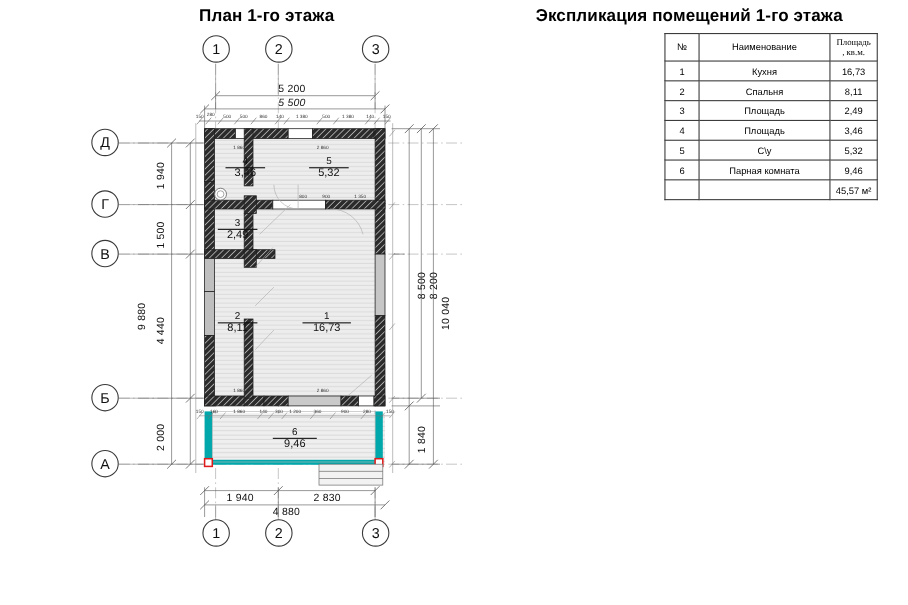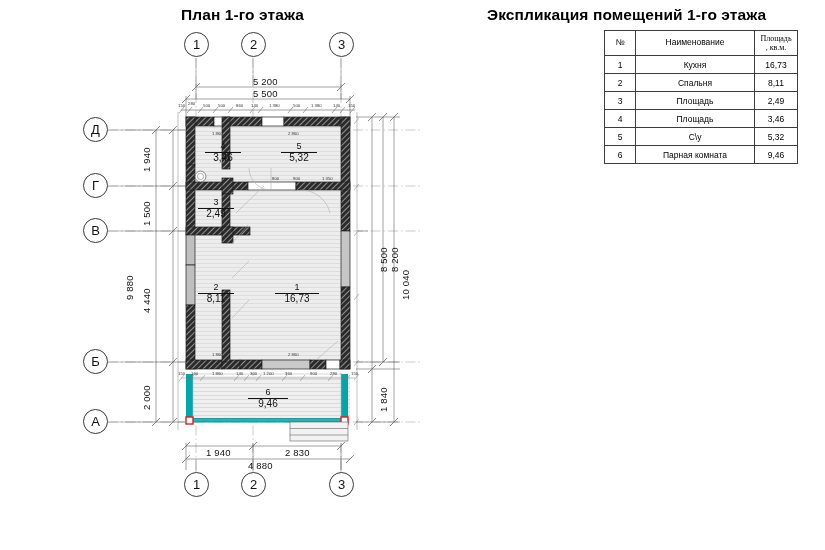--- a/index.html
+++ b/index.html
@@ -354,21 +354,21 @@
 <div class="abs room-label" style="left:275px;top:283px;width:44px;">
   <span class="num">1</span>
   <span class="area">16,73</span>
 </div>
 <div class="abs room-label" style="left:248px;top:388px;width:40px;">
   <span class="num">6</span>
   <span class="area">9,46</span>
 </div>
 
 <div class="abs dim" style="left:253px;top:76px;">5 200</div>
-<div class="abs dim" style="left:253px;top:88px;">5 500</div>
+<div class="abs dim" style="left:253px;top:88px;font-style:italic;">5 500</div>
 
 <div class="abs dim" style="left:206px;top:447px;">1 940</div>
 <div class="abs dim" style="left:285px;top:447px;">2 830</div>
 <div class="abs dim" style="left:248px;top:460px;">4 880</div>
 
 <div class="abs dim dim-v" style="left:124px;top:300px;transform:rotate(-90deg);">9 880</div>
 <div class="abs dim dim-v" style="left:141px;top:172px;transform:rotate(-90deg);">1 940</div>
 <div class="abs dim dim-v" style="left:141px;top:226px;transform:rotate(-90deg);">1 500</div>
 <div class="abs dim dim-v" style="left:141px;top:313px;transform:rotate(-90deg);">4 440</div>
 <div class="abs dim dim-v" style="left:141px;top:410px;transform:rotate(-90deg);">2 000</div>
@@ -445,14 +445,19 @@
     <tr>
       <td class="col-num">5</td>
       <td class="col-name">С\у</td>
       <td class="col-area">5,32</td>
     </tr>
     <tr>
       <td class="col-num">6</td>
       <td class="col-name">Парная комната</td>
       <td class="col-area">9,46</td>
     </tr>
+    <tr>
+      <td class="col-num"></td>
+      <td class="col-name"></td>
+      <td class="col-area">45,57 м²</td>
+    </tr>
   </tbody>
 </table>
 
 </body></html>

